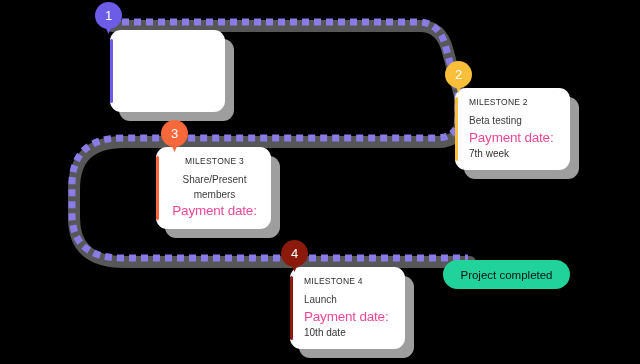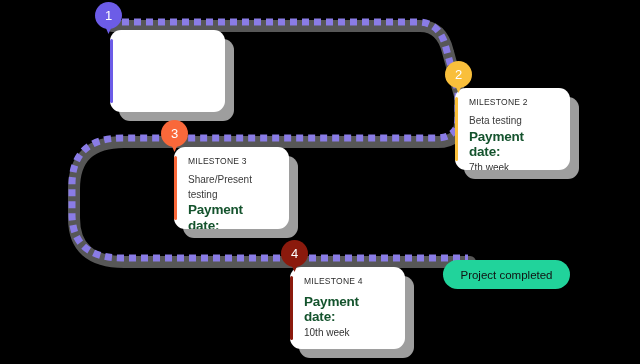--- a/index.html
+++ b/index.html
@@ -57,22 +57,22 @@
     line-height: 1.1;
   }
   .ms-desc {
     font-size: 10px;
     color: #3b3b3b;
     margin: 0;
     line-height: 1.45;
   }
   .pay-label {
     font-size: 13.5px;
-    font-weight: bold;
-    color: #14532d;
+    font-weight: normal;
+    color: #ec4899;
     margin: 0;
     line-height: 1.15;
     letter-spacing: -0.2px;
   }
   .pay-value {
     font-size: 10px;
     color: #333333;
     margin: 2px 0 0 0;
     line-height: 1.2;
   }
@@ -157,41 +157,42 @@
       <div class="ms-desc">Beta testing</div>
       <div class="card-spacer"></div>
       <div class="pay-label">Payment date:</div>
       <div class="pay-value">7th week</div>
     </div>
   </div>
   <div class="badge" style="left:445px; top:61px; background:#f9bf3b;">
     <span>2</span>
   </div>
 
-  <div class="card" style="left:174px; top:147px; width:115px; height:82px;">
+  <div class="card" style="left:156px; top:147px; width:115px; height:82px;text-align:center;">
     <div class="card-accent" style="background:#f9683a;"></div>
     <div class="card-inner">
       <div class="ms-title">MILESTONE 3</div>
-      <div class="ms-desc">Share/Present testing</div>
+      <div class="ms-desc">Share/Present members</div>
       <div class="card-spacer"></div>
       <div class="pay-label">Payment date:</div>
 
     </div>
   </div>
   <div class="badge" style="left:161px; top:120px; background:#f9683a;">
     <span>3</span>
   </div>
 
   <div class="card" style="left:290px; top:267px; width:115px; height:82px;">
     <div class="card-accent" style="background:#8b1a0d;"></div>
     <div class="card-inner">
       <div class="ms-title">MILESTONE 4</div>
+      <div class="ms-desc">Launch</div>
       <div class="card-spacer"></div>
       <div class="pay-label">Payment date:</div>
-      <div class="pay-value">10th week</div>
+      <div class="pay-value">10th date</div>
     </div>
   </div>
   <div class="badge" style="left:281px; top:240px; background:#8b1a0d;">
     <span>4</span>
   </div>
 
   <div id="completed-pill" style="left:443px; top:244px; width:127px; height:29px; background:#21d39b;">
     <span>Project completed</span>
   </div>
 

